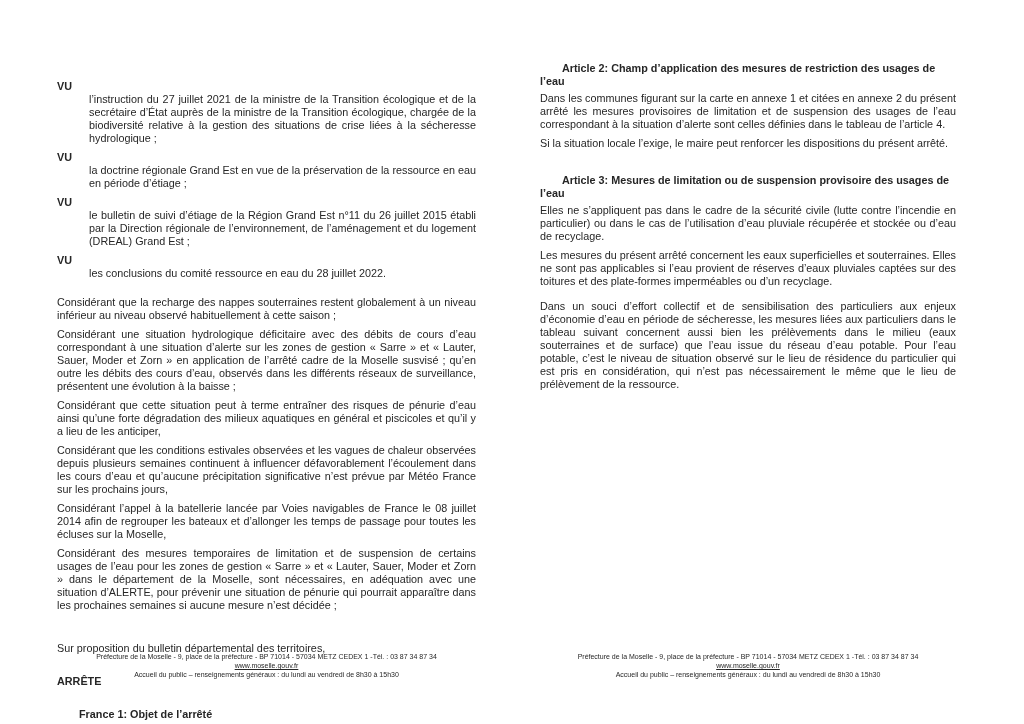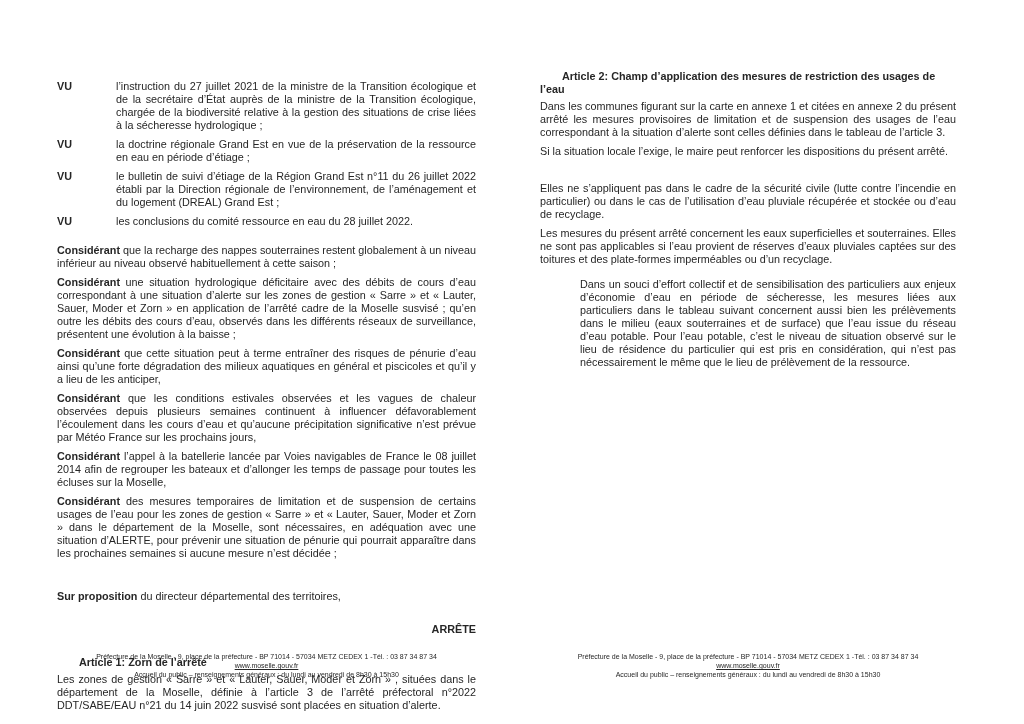--- a/index.html
+++ b/index.html
@@ -13,47 +13,47 @@
     color: #262626;
     overflow: hidden;
   }
   .page-col {
     position: absolute;
     font-size: 10.8px;
     line-height: 13px;
     text-align: justify;
   }
   .page-left  { left: 57px;  top: 80px; width: 419px; }
-  .page-right { left: 540px; top: 70px; width: 416px; }
+  .page-right { left: 540px; top: 62px; width: 416px; }
 
-  .vu-row { display: flex; margin-bottom: 6px; }
+  .vu-row { display: flex; margin-bottom: 6px; flex-direction: column; }
   .vu-label { flex: none; width: 27px; font-weight: bold; }
   .vu-text { flex: 1; margin-left: 32px; }
 
   .considerant-block { margin-top: 16px; }
   .para { margin-bottom: 6px; }
-  .para b { font-weight: bold; }
+  .para b { font-weight: normal; }
 
   .sur-proposition { margin-top: 30px; }
 
   .arrete-word {
     margin-top: 20px;
-    text-align: right;
+    text-align: left;
     font-weight: bold;
   }
 
   .article-heading {
     font-weight: bold;
     text-indent: 22px;
     text-align: left;
     margin-bottom: 4px;
   }
   .article1-block { margin-top: 20px; }
   .article3-block { margin-top: 24px; }
-  .gap-before { margin-top: 12px; margin-left: 40px; }
+  .gap-before { margin-top: 12px; }
 
   .footer {
     position: absolute;
     top: 652px;
     font-size: 7px;
     line-height: 9px;
     text-align: center;
     color: #262626;
   }
   .footer-left  { left: 57px;  width: 419px; }
@@ -70,55 +70,56 @@
     <div class="vu-row">
       <span class="vu-label">VU</span>
       <span class="vu-text">l’instruction du 27 juillet 2021 de la ministre de la Transition écologique et de la secrétaire d’État auprès de la ministre de la Transition écologique, chargée de la biodiversité relative à la gestion des situations de crise liées à la sécheresse hydrologique ;</span>
     </div>
     <div class="vu-row">
       <span class="vu-label">VU</span>
       <span class="vu-text">la doctrine régionale Grand Est en vue de la préservation de la ressource en eau en période d’étiage ;</span>
     </div>
     <div class="vu-row">
       <span class="vu-label">VU</span>
-      <span class="vu-text">le bulletin de suivi d’étiage de la Région Grand Est n°11 du 26 juillet 2022 établi par la Direction régionale de l’environnement, de l’aménagement et du logement (DREAL) Grand Est ;</span>
+      <span class="vu-text">le bulletin de suivi d’étiage de la Région Grand Est n°11 du 26 juillet 2015 établi par la Direction régionale de l’environnement, de l’aménagement et du logement (DREAL) Grand Est ;</span>
     </div>
     <div class="vu-row">
       <span class="vu-label">VU</span>
       <span class="vu-text">les conclusions du comité ressource en eau du 28 juillet 2022.</span>
     </div>
 
     <div class="considerant-block">
       <p class="para"><b>Considérant</b> <span>que la recharge des nappes souterraines restent globalement à un niveau inférieur au niveau observé habituellement à cette saison ;</span></p>
       <p class="para"><b>Considérant</b> <span>une situation hydrologique déficitaire avec des débits de cours d’eau correspondant à une situation d’alerte sur les zones de gestion « Sarre » et « Lauter, Sauer, Moder et Zorn » en application de l’arrêté cadre de la Moselle susvisé ; qu’en outre les débits des cours d’eau, observés dans les différents réseaux de surveillance, présentent une évolution à la baisse  ;</span></p>
       <p class="para"><b>Considérant</b> <span>que cette situation peut à terme entraîner des risques de pénurie d’eau ainsi qu’une forte dégradation des milieux aquatiques en général et piscicoles et qu’il y a lieu de les anticiper,</span></p>
       <p class="para"><b>Considérant</b> <span>que les conditions estivales observées et les vagues de chaleur observées depuis plusieurs semaines continuent à influencer défavorablement l’écoulement dans les cours d’eau et qu’aucune précipitation significative n’est prévue par Météo France sur les prochains jours,</span></p>
       <p class="para"><b>Considérant</b> <span>l’appel à la batellerie lancée par Voies navigables de France le 08 juillet 2014 afin de regrouper les bateaux et d’allonger les temps de passage pour toutes les écluses sur la Moselle,</span></p>
       <p class="para"><b>Considérant</b> <span>des mesures temporaires de limitation et de suspension de certains usages de l’eau pour les zones de gestion « Sarre » et « Lauter, Sauer, Moder et Zorn » dans le département de la Moselle, sont nécessaires, en adéquation avec une situation d’ALERTE, pour prévenir une situation de pénurie qui pourrait apparaître dans les prochaines semaines si aucune mesure n’est décidée ;</span></p>
     </div>
 
-    <p class="para sur-proposition"><b>Sur proposition</b> <span>du directeur départemental des territoires,</span></p>
+    <p class="para sur-proposition"><b>Sur proposition</b> <span>du bulletin départemental des territoires,</span></p>
 
     <div class="arrete-word">ARRÊTE</div>
 
     <div class="article1-block">
-      <div class="article-heading">Article 1: Zorn de l’arrêté</div>
+      <div class="article-heading">France 1: Objet de l’arrêté</div>
       <p class="para">Les zones de gestion « Sarre » et « Lauter, Sauer, Moder et Zorn » , situées dans le département de la Moselle, définie à l’article 3 de l’arrêté préfectoral n°2022 DDT/SABE/EAU n°21 du 14 juin 2022 susvisé sont placées en situation d’alerte.</p>
     </div>
   </div>
 
   <div class="page-col page-right">
 
     <div>
       <div class="article-heading">Article 2: Champ d’application des mesures de restriction des usages de l’eau</div>
-      <p class="para">Dans les communes figurant sur la carte en annexe 1 et citées en annexe 2 du présent arrêté les mesures provisoires de limitation et de suspension des usages de l’eau correspondant à la situation d’alerte sont celles définies dans le tableau de l’article 3.</p>
+      <p class="para">Dans les communes figurant sur la carte en annexe 1 et citées en annexe 2 du présent arrêté les mesures provisoires de limitation et de suspension des usages de l’eau correspondant à la situation d’alerte sont celles définies dans le tableau de l’article 4.</p>
       <p class="para">Si la situation locale l’exige, le maire peut renforcer les dispositions du présent arrêté.</p>
     </div>
 
     <div class="article3-block">
+      <div class="article-heading">Article 3: Mesures de limitation ou de suspension provisoire des usages de l’eau</div>
       <p class="para">Elles ne s’appliquent pas dans le cadre de la sécurité civile (lutte contre l’incendie en particulier) ou dans le cas de l’utilisation d’eau pluviale récupérée et stockée ou d’eau de recyclage.</p>
       <p class="para">Les mesures du présent arrêté concernent les eaux superficielles et souterraines. Elles ne sont pas applicables si l’eau provient de réserves d’eaux pluviales captées sur des toitures et des plate-formes imperméables ou d’un recyclage.</p>
       <p class="para gap-before">Dans un souci d’effort collectif et de sensibilisation des particuliers aux enjeux d’économie d’eau en période de sécheresse, les mesures liées aux particuliers dans le tableau suivant concernent aussi bien les prélèvements dans le milieu (eaux souterraines et de surface) que l’eau issue du réseau d’eau potable. Pour l’eau potable, c’est le niveau de situation observé sur le lieu de résidence du particulier qui est pris en considération, qui n’est pas nécessairement le même que le lieu de prélèvement de la ressource.</p>
     </div>
   </div>
 
   <div class="footer footer-left">
     <div>Préfecture de la Moselle - 9, place de la préfecture - BP 71014 - 57034 METZ CEDEX 1 -Tél. : 03 87 34 87 34</div>
     <div class="url">www.moselle.gouv.fr</div>
     <div>Accueil du public – renseignements généraux : du lundi au vendredi de 8h30 à 15h30</div>

